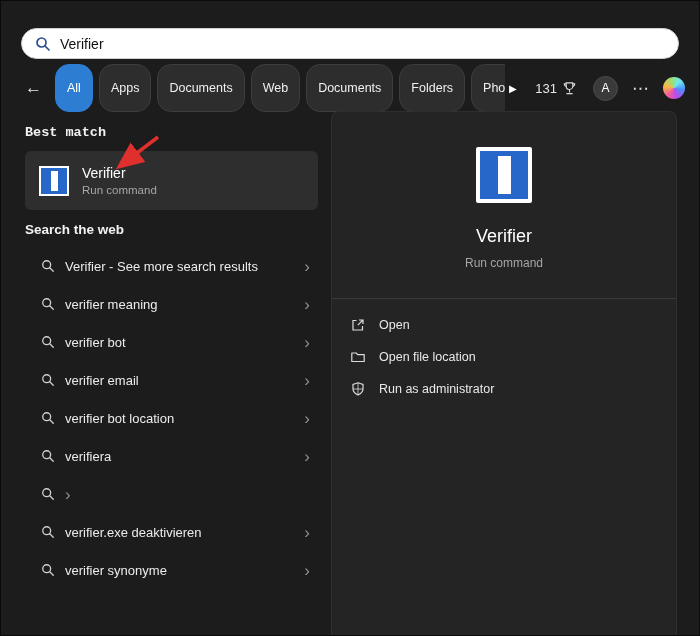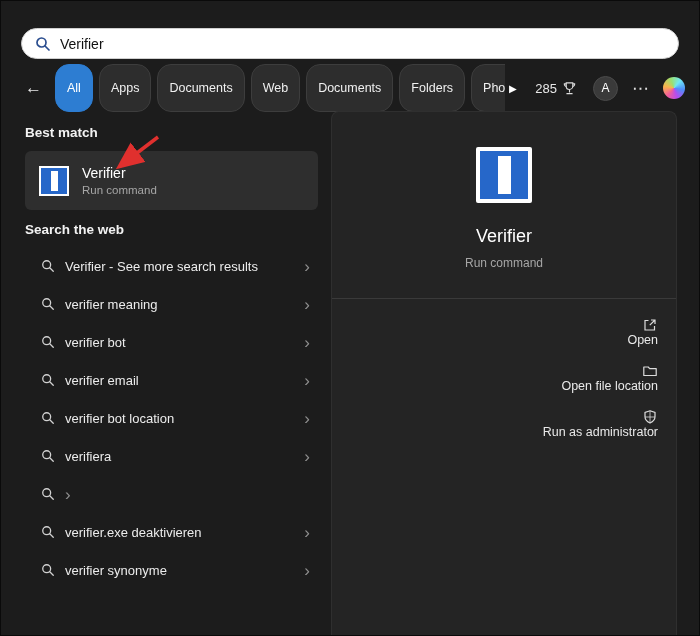--- a/index.html
+++ b/index.html
@@ -45,21 +45,21 @@
   .more-dots { color:#e0e0e0; font-size:17px; cursor:pointer; margin-right:14px; line-height:1; }
   .copilot {
     width:22px; height:22px; border-radius:50%; cursor:pointer;
     background:conic-gradient(from 40deg, #6ee7f5, #4f8df9, #b44df0, #f35d9a, #f9b44d, #9be06e, #6ee7f5);
   }
 
   
   .section-heading {
     position:absolute; left:24px; color:#f2f2f2; font-size:13.5px; font-weight:bold;
   }
-  .heading-best { top:124px; }
+  .heading-best { top:124px;font-family:Liberation Mono, monospace; }
   .heading-web { top:221px; }
 
   .best-match-item {
     position:absolute; left:24px; top:150px; width:293px; height:59px;
     background:#2e2e2e; border-radius:6px; display:flex; align-items:center;
     gap:13px; padding-left:14px; cursor:pointer;
   }
   .bm-title { color:#ffffff; font-size:14px; }
   .bm-sub { color:#a6a6a6; font-size:11.5px; margin-top:3px; }
 
@@ -87,22 +87,22 @@
     background:#242424; border:1px solid #2f2f2f; border-bottom:none;
     border-radius:8px 8px 0 0;
     display:flex; flex-direction:column; align-items:center;
   }
   .rp-icon { margin-top:35px; }
   .rp-title { margin-top:23px; color:#ffffff; font-size:18px; }
   .rp-sub { margin-top:9px; color:#a6a6a6; font-size:12px; }
   .rp-divider { width:100%; height:1px; background:#3a3a3a; margin-top:28px; }
   .rp-actions { width:100%; margin-top:10px; }
   .rp-action {
-    display:flex; align-items:flex-end; padding:8px 18px; cursor:pointer;
-    font-size:12.5px; color:#e9e9e9;flex-direction:column;
+    display:flex; align-items:center; gap:13px; padding:8px 18px; cursor:pointer;
+    font-size:12.5px; color:#e9e9e9;
   }
 
   .annotation { position:absolute; left:0; top:0; pointer-events:none; }
 </style>
 </head>
 <body>
 
 <div class="screen">
 
   <div class="search-bar">
@@ -122,21 +122,21 @@
         <div class="pill">Documents</div>
         <div class="pill">Web</div>
         <div class="pill">Documents</div>
         <div class="pill">Folders</div>
         <div class="pill">Photos</div>
       </div>
     </div>
     <div class="scroll-right">▶</div>
     <div class="spacer"></div>
     <div class="rewards">
-      <span>285</span>
+      <span>131</span>
       <svg width="15" height="15" viewBox="0 0 16 16">
         <path d="M4.5 2h7v3.5a3.5 3.5 0 0 1-7 0V2z" fill="none" stroke="#dcdcdc" stroke-width="1.2"></path>
         <path d="M4.5 3H2.5a2.3 2.3 0 0 0 2.3 2.6M11.5 3h2a2.3 2.3 0 0 1-2.3 2.6" fill="none" stroke="#dcdcdc" stroke-width="1.2"></path>
         <path d="M8 9.5v2.2M5.2 13.5h5.6" fill="none" stroke="#dcdcdc" stroke-width="1.2" stroke-linecap="round"></path>
       </svg>
     </div>
     <div class="avatar">
       <span>A</span>
     </div>
     <div class="more-dots">⋯</div>

